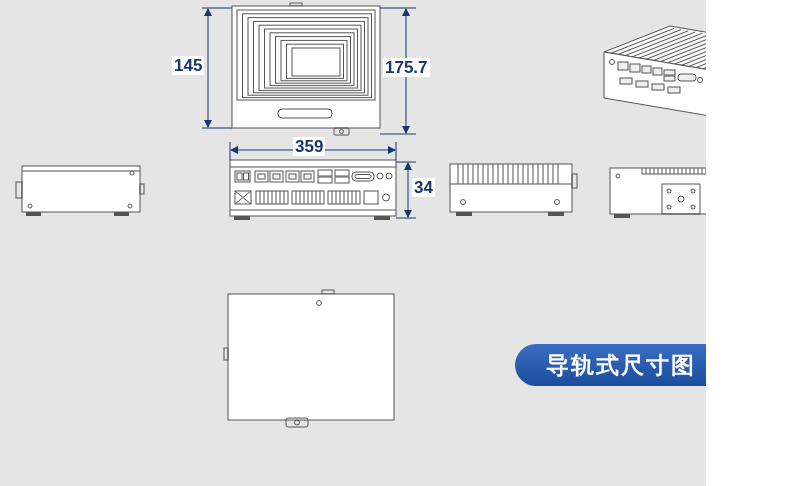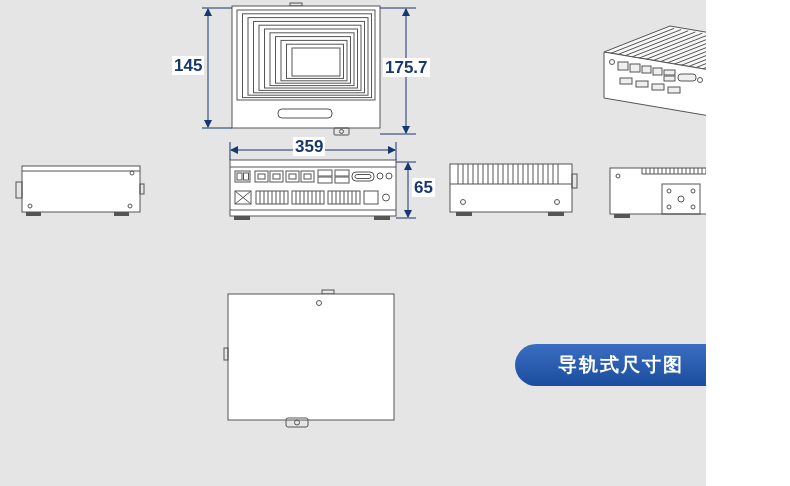--- a/index.html
+++ b/index.html
@@ -15,21 +15,21 @@
   .dimln { stroke:#17376f; stroke-width:1; fill:none; }
   .dimarr { fill:#17376f; stroke:none; }
   .dim {
     position:absolute; color:#17376f; font-weight:bold; font-size:17px;
     line-height:1; background:#fff; padding:1px 2px; white-space:nowrap;
   }
   .badge {
     position:absolute; left:515px; top:344px; width:212px; height:42px;
     border-radius:21px; background:linear-gradient(180deg,#3a6ec2,#1b4d9d);
     color:#fff; display:flex; align-items:center; justify-content:center;
-    font-size:19px; font-weight:bold; letter-spacing:2px;
+    font-size:23px; font-weight:bold; letter-spacing:2px;
   }
   .caption {
     position:absolute; left:462px; top:417px; width:320px; text-align:center;
     color:#1749a8; font-size:17px; font-weight:bold; white-space:nowrap;
   }
 </style>
 </head>
 <body>
 
 <div class="canvas">
@@ -175,21 +175,21 @@
 
   <div class="view" style="left:396px; top:158px; width:34px; height:70px;">
     <svg width="34" height="70" viewBox="0 0 34 70">
       <line class="dimln" x1="0" y1="4" x2="20" y2="4"></line>
       <line class="dimln" x1="0" y1="60" x2="20" y2="60"></line>
       <line class="dimln" x1="12" y1="5" x2="12" y2="59"></line>
       <polygon class="dimarr" points="12,4 8,12 16,12"></polygon>
       <polygon class="dimarr" points="12,60 8,52 16,52"></polygon>
     </svg>
   </div>
-  <div class="dim" style="left:412px; top:178px;">65</div>
+  <div class="dim" style="left:412px; top:178px;">34</div>
 
   <div class="view" style="left:446px; top:158px; width:134px; height:64px;">
     <svg width="134" height="64" viewBox="0 0 134 64">
       <rect class="fw" x="4" y="6" width="122" height="48"></rect>
       <line class="ln" x1="4" y1="26" x2="126" y2="26"></line>
       <path class="ln" d="M12 6V26M17 6V26M22 6V26M27 6V26M32 6V26M37 6V26M42 6V26M47 6V26M52 6V26M57 6V26M62 6V26M67 6V26M72 6V26M77 6V26M82 6V26M87 6V26M92 6V26M97 6V26M102 6V26M107 6V26M112 6V26"></path>
       <circle class="ln" cx="17" cy="44" r="2.5"></circle>
       <circle class="ln" cx="111" cy="44" r="2.5"></circle>
       <rect class="ln" x="126" y="16" width="5" height="14"></rect>
       <rect class="dk" x="10" y="54" width="16" height="4"></rect>

